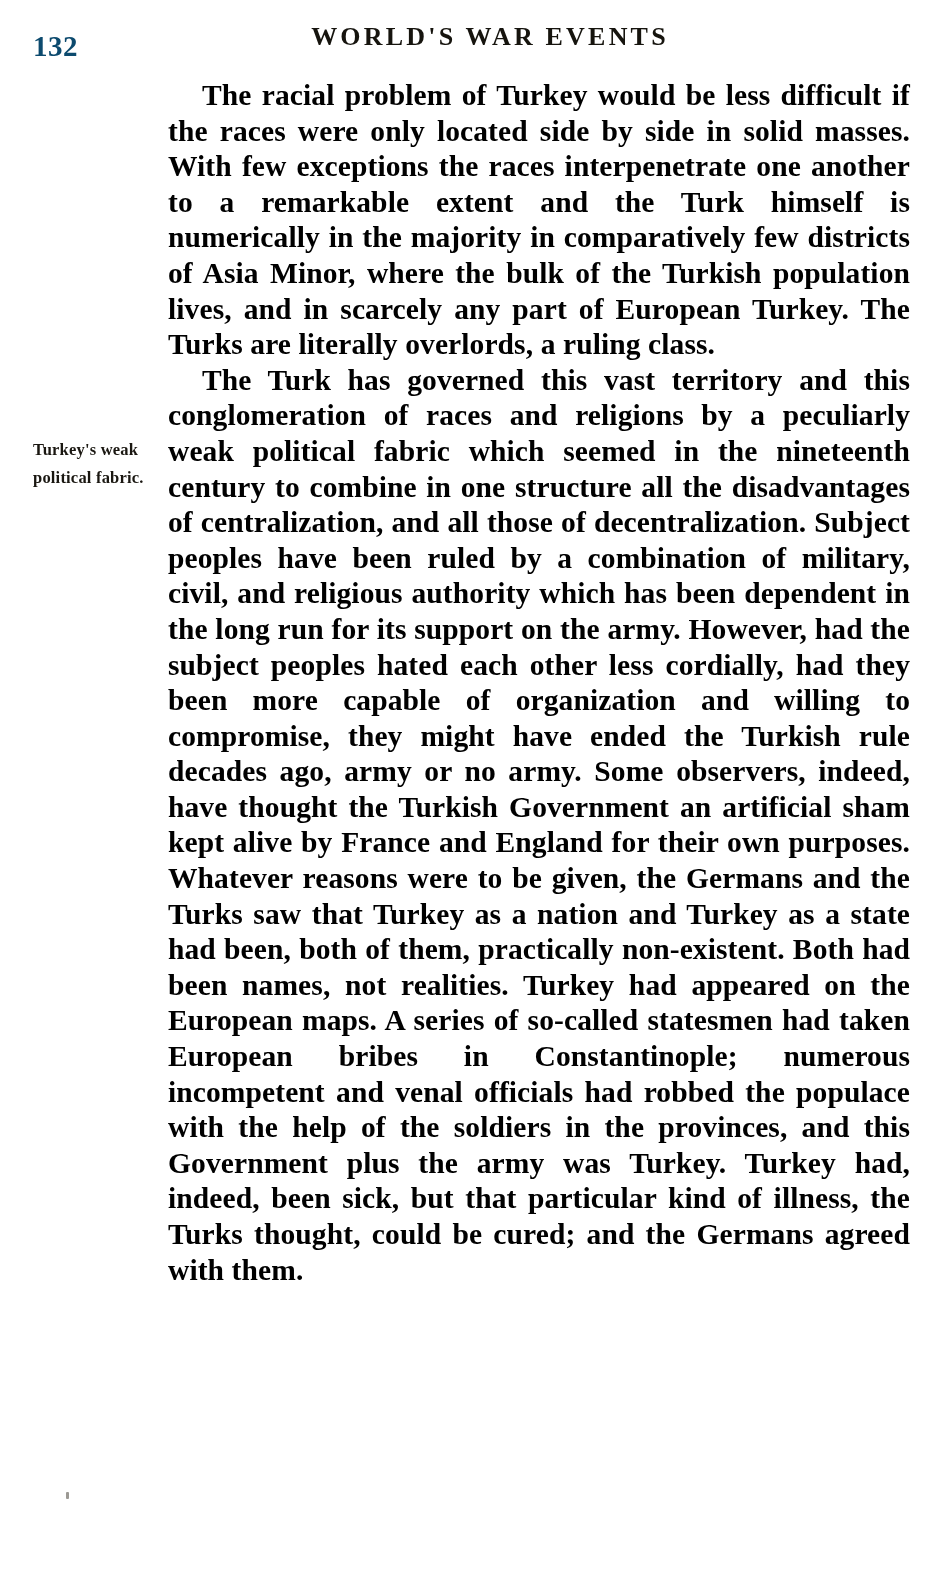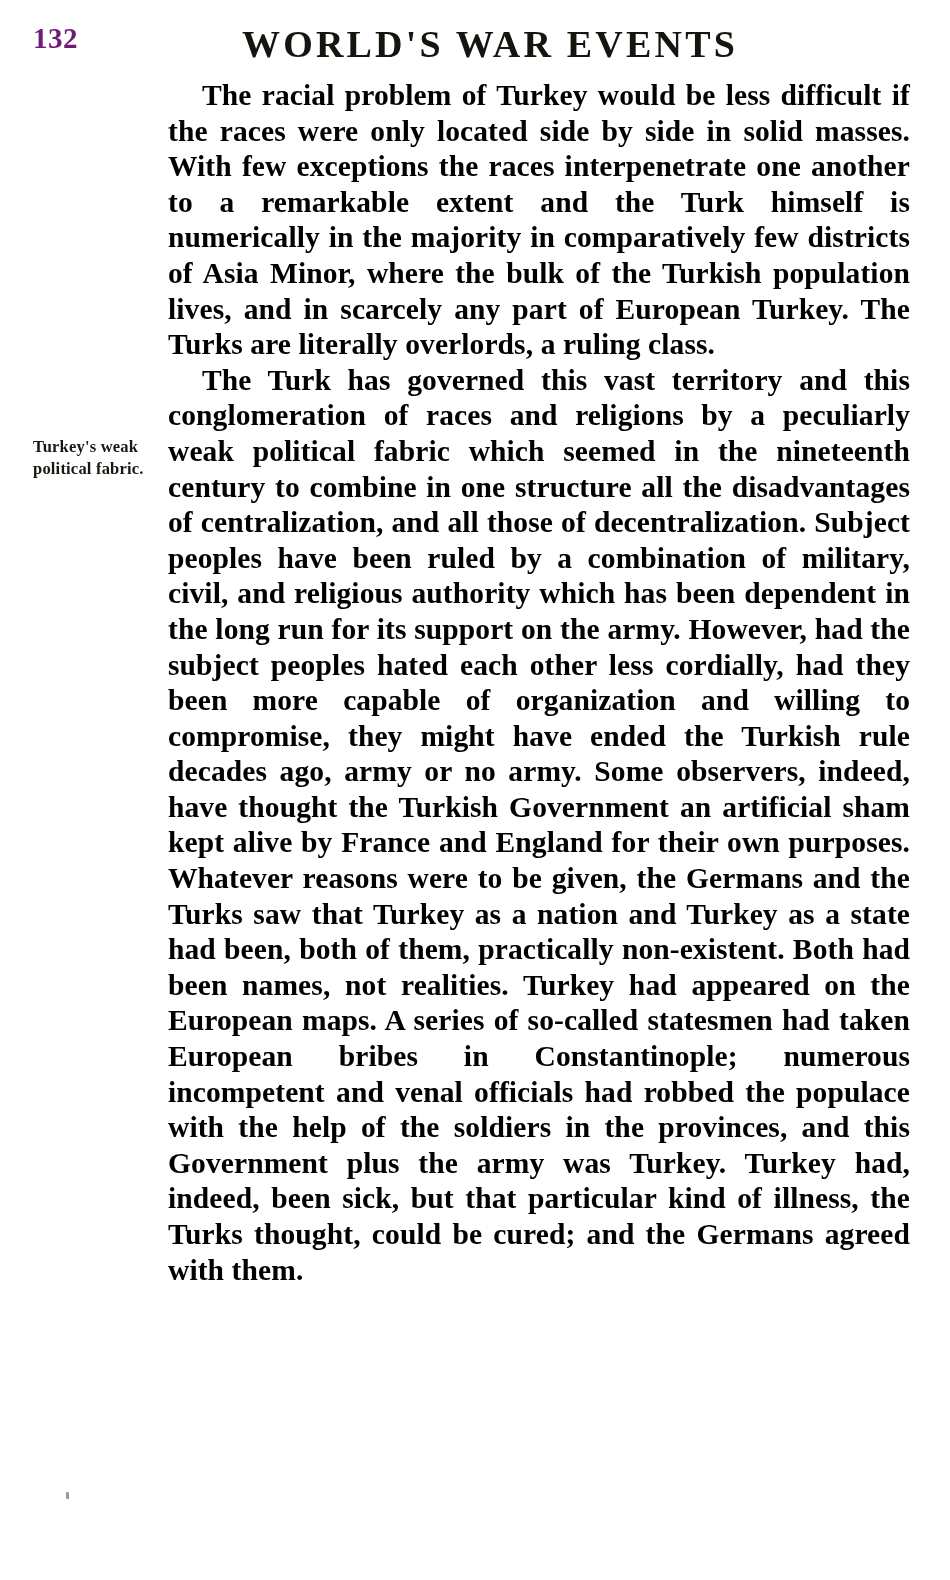--- a/index.html
+++ b/index.html
@@ -25,51 +25,51 @@
   .header {
     position: absolute;
     top: 18px;
     left: 0;
     width: 950px;
     height: 46px;
   }
   .folio {
     position: absolute;
     left: 33px;
-    top: 4px;
+    top: 12px;
     font-family: "Liberation Serif", serif;
     font-size: 29px;
     font-weight: 700;
     letter-spacing: 0.5px;
-    color: #701a75;
+    color: #0c4a6e;
   }
   .running-title {
     position: absolute;
     left: 0;
     top: 4px;
     width: 950px;
     text-align: center;
     font-family: "Liberation Serif", serif;
-    font-size: 38px;
+    font-size: 26px;
     font-weight: 700;
     letter-spacing: 3.2px;
     color: #16140e;
     padding-left: 30px;
     box-sizing: border-box;
   }
   
   .marginal-note {
     position: absolute;
     left: 33px;
     top: 436px;
     width: 125px;
     font-family: "Liberation Serif", serif;
     font-size: 16.5px;
     font-weight: 700;
-    line-height: 22px;
+    line-height: 28px;
     color: #1a1711;
     letter-spacing: 0.2px;
   }
   
   .body-col {
     position: absolute;
     left: 168px;
     top: 78px;
     width: 742px;
   }

